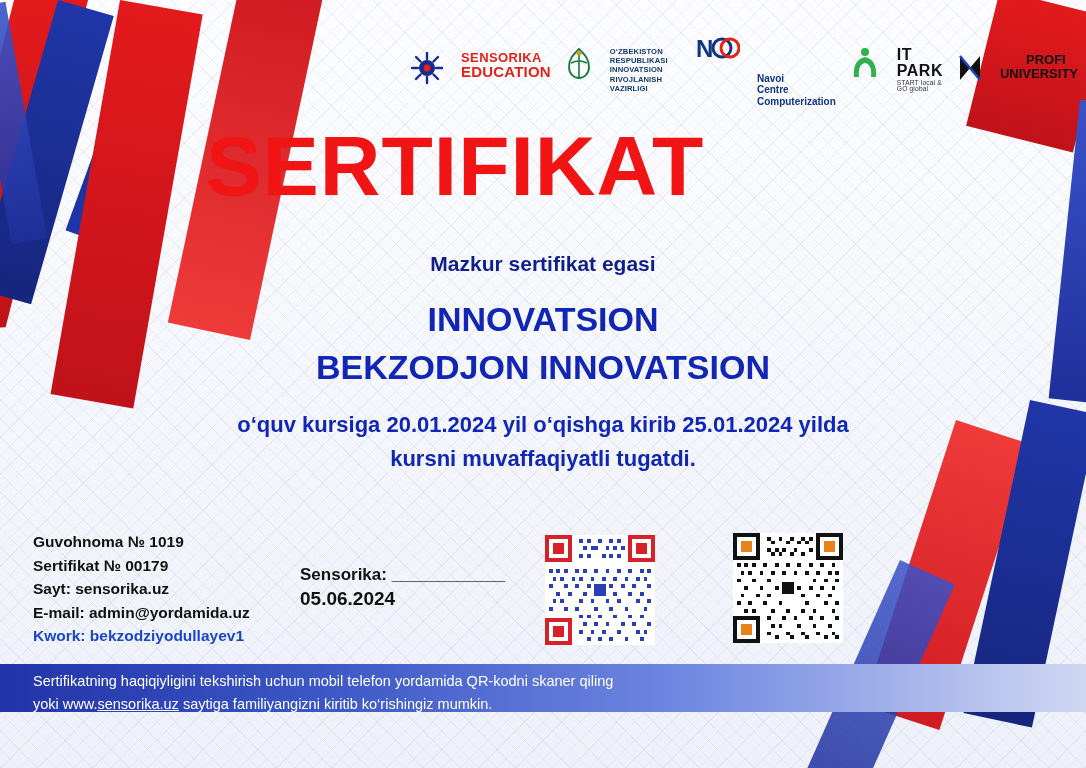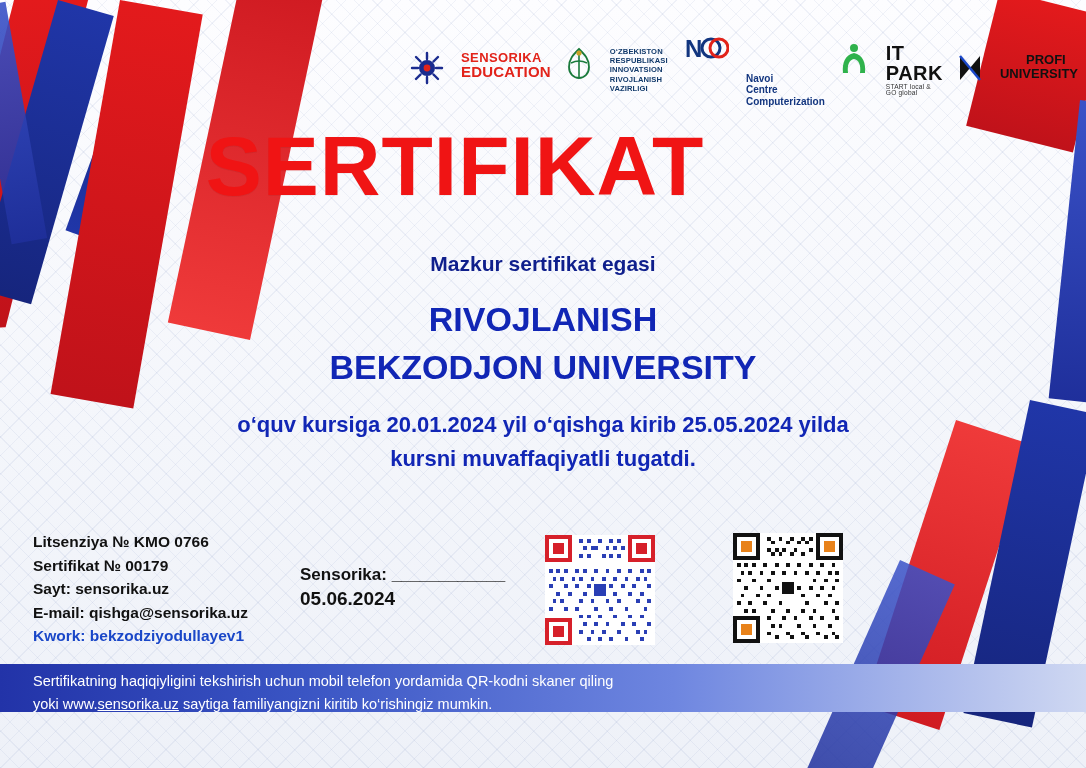--- a/index.html
+++ b/index.html
@@ -40,21 +40,21 @@
     position:absolute;left:410px;top:40px;width:668px;height:60px;
     display:flex;align-items:center;gap:14px;
   }
   .logo{display:flex;align-items:flex-start;gap:17px;}
   .logo .gl{display:block;}
   .logo .txt{line-height:1.02;}
   .l-sens .t1{color:#e2231a;font-weight:bold;font-size:13px;letter-spacing:.4px;}
   .l-sens .t2{color:#e2231a;font-weight:bold;font-size:15px;letter-spacing:.2px;}
   .l-min .t{color:#123a6b;font-weight:bold;font-size:7.6px;line-height:1.22;letter-spacing:.1px;}
   .l-navoi .t{color:#12357f;font-weight:bold;font-size:10px;line-height:1.15;margin-top:40px;}
-  .l-itpark .t1{color:#111;font-weight:bold;font-size:20px;letter-spacing:.5px;}
+  .l-itpark .t1{color:#111;font-weight:bold;font-size:16px;letter-spacing:.5px;}
   .l-itpark .t2{color:#333;font-size:6.6px;letter-spacing:.2px;}
   .l-profi .t1{color:#111;font-weight:bold;font-size:13px;line-height:1.05;padding-left:26px;}
   .l-profi .t2{color:#111;font-weight:bold;font-size:13px;line-height:1.05;}
 
   
   #title{
     position:absolute;left:0;top:118px;width:910px;text-align:center;
     color:#f01414;font-weight:bold;font-size:84px;letter-spacing:1px;
     font-family:"Liberation Sans", sans-serif;
     text-shadow:0 1px 0 rgba(0,0,0,.05);
@@ -206,34 +206,34 @@
         <span class="t1" style="display:block">PROFI</span>
         <span class="t2" style="display:block">UNIVERSITY</span>
       </span>
     </div>
   </div>
 
   <div id="title">SERTIFIKAT</div>
   <div id="subtitle">Mazkur sertifikat egasi</div>
 
   <div id="recipient">
-    <span style="display:block">RIVOJLANISH</span>
-    <span style="display:block">BEKZODJON UNIVERSITY</span>
+    <span style="display:block">INNOVATSION</span>
+    <span style="display:block">BEKZODJON INNOVATSION</span>
   </div>
 
   <div id="bodytext">
-    <span style="display:block">o‘quv kursiga 20.01.2024 yil o‘qishga kirib 25.05.2024 yilda</span>
+    <span style="display:block">o‘quv kursiga 20.01.2024 yil o‘qishga kirib 25.01.2024 yilda</span>
     <span style="display:block">kursni muvaffaqiyatli tugatdi.</span>
   </div>
 
   <div id="details">
-    <div>Litsenziya № KMO 0766</div>
+    <div>Guvohnoma № 1019</div>
     <div>Sertifikat № 00179</div>
     <div>Sayt: sensorika.uz</div>
-    <div>E-mail: qishga@sensorika.uz</div>
+    <div>E-mail: admin@yordamida.uz</div>
     <div class="blue">Kwork: bekzodziyodullayev1</div>
   </div>
 
   <div id="director">Sensorika: ____________</div>
   <div id="directordate">05.06.2024</div>
 
   <div class="qr" id="qr1">
     <svg width="110" height="110" viewBox="0 0 29 29" shape-rendering="crispEdges">
       <rect width="29" height="29" fill="#ffffff"></rect>
       <g fill="#d6202a">

